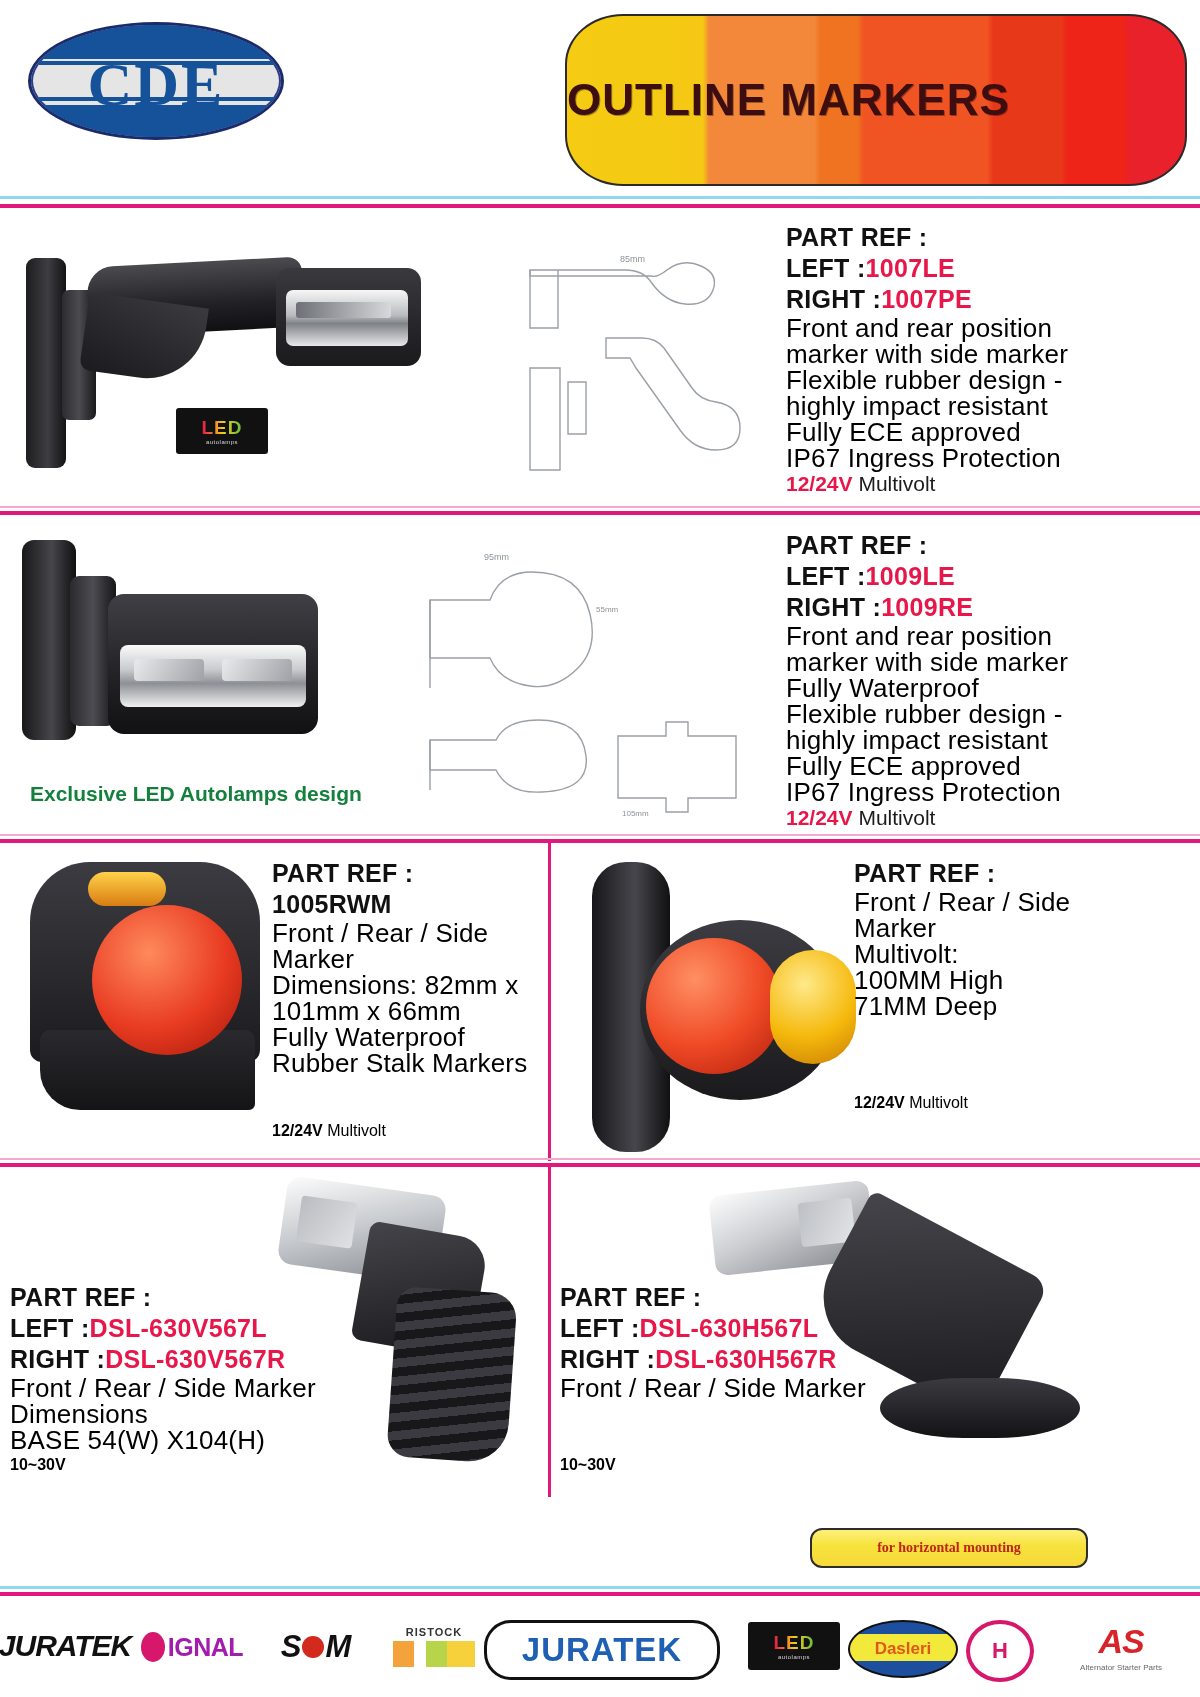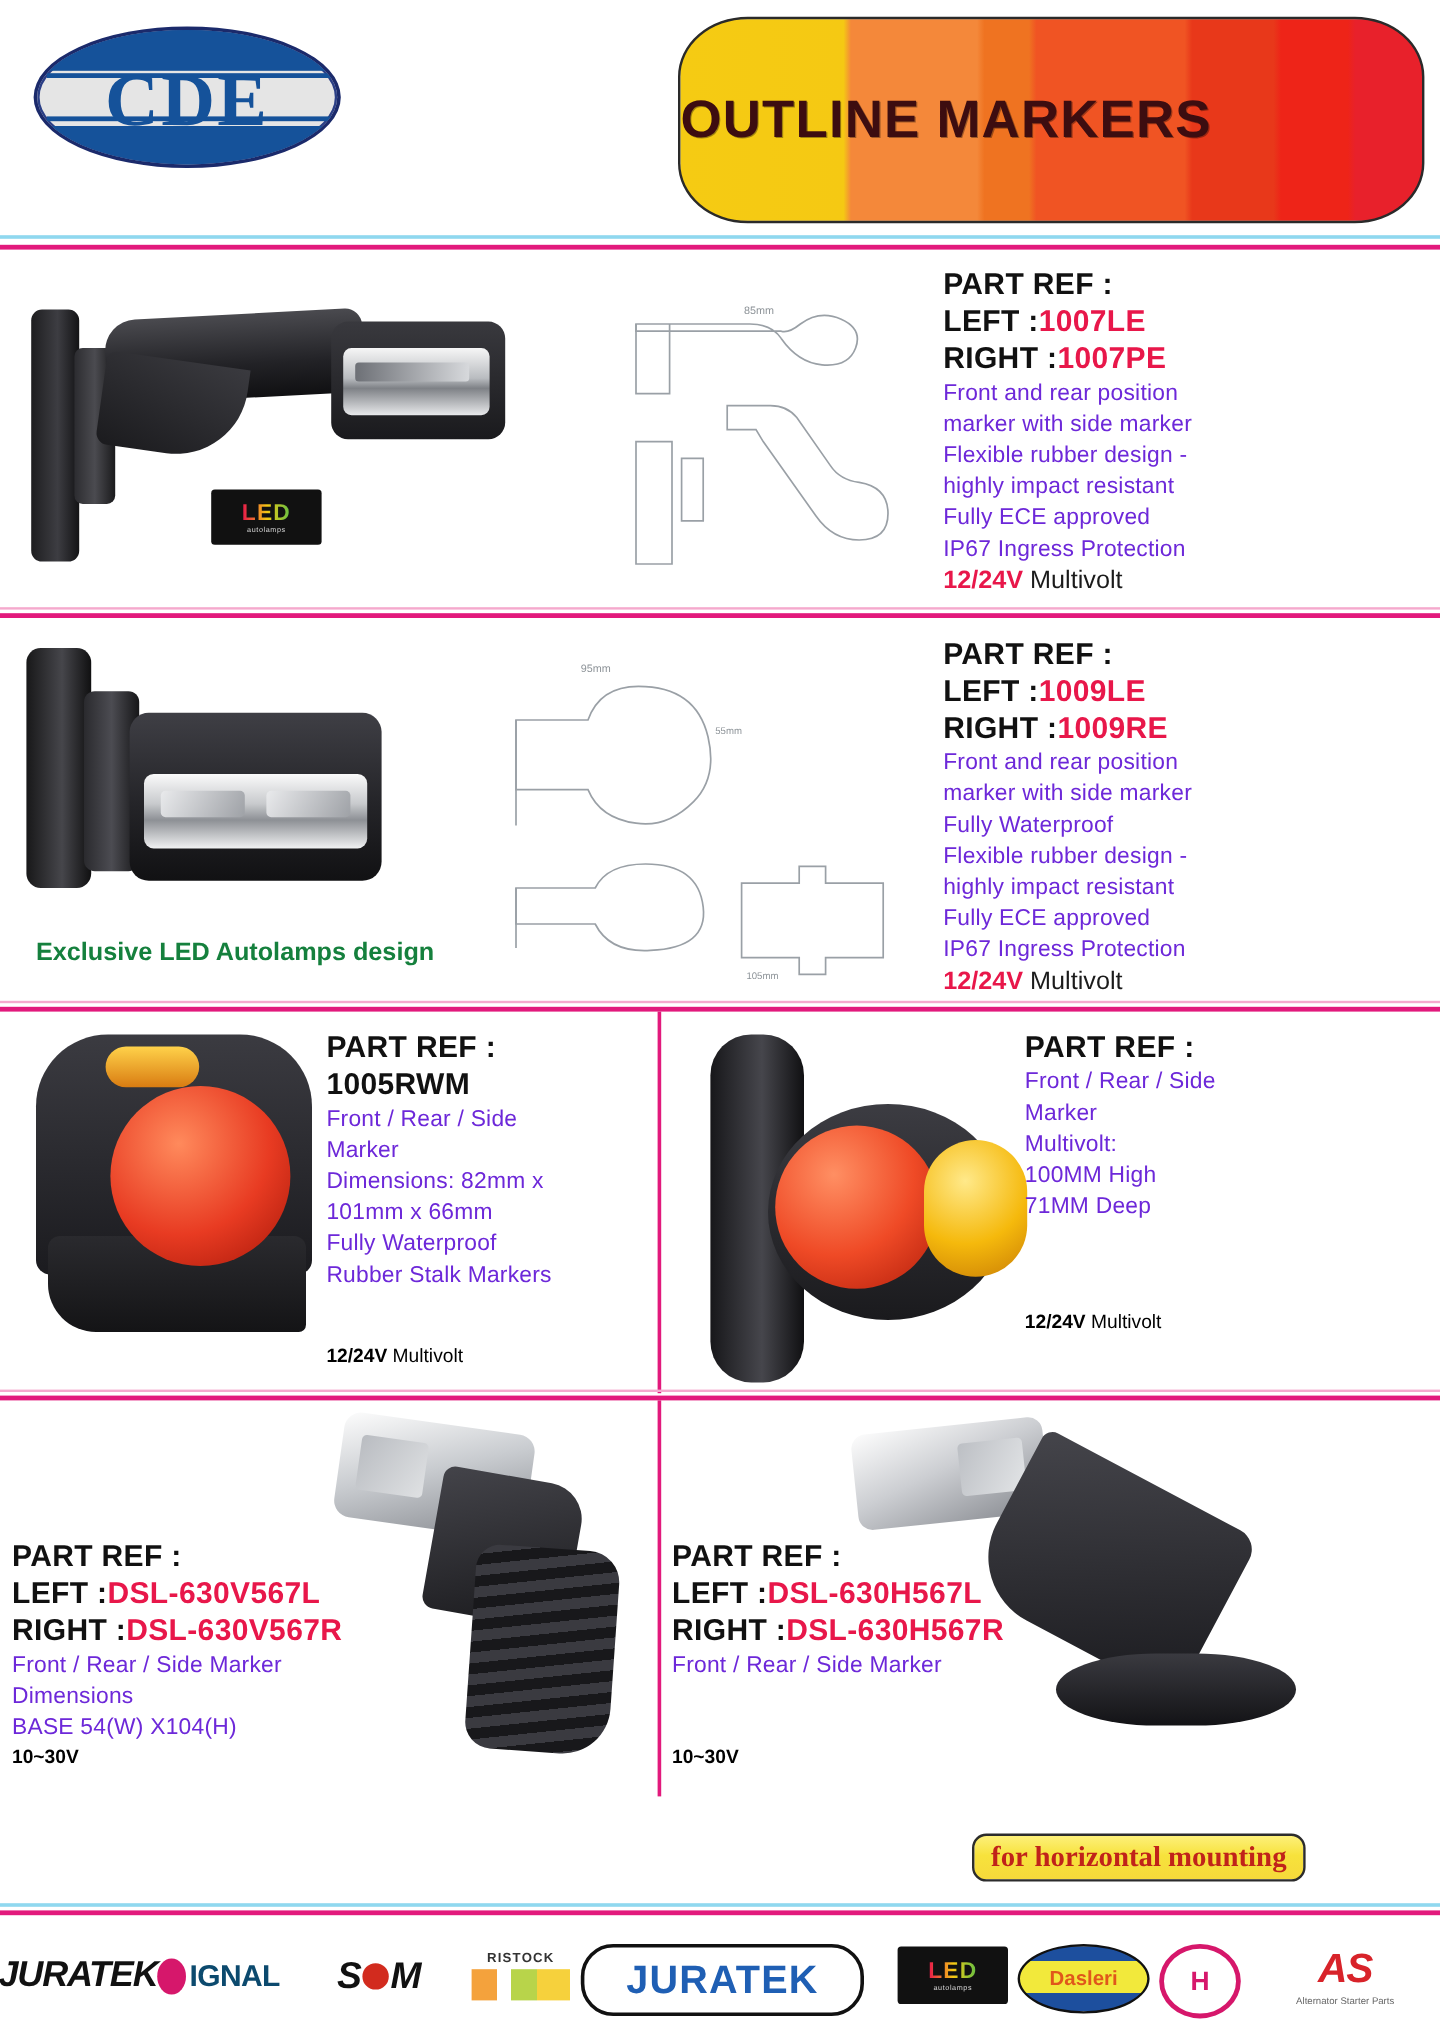--- a/index.html
+++ b/index.html
@@ -41,21 +41,21 @@
   
   .hr-cyan{position:absolute;left:0;width:1200px;height:3px;background:#8fd8ef;}
   .hr-pink{position:absolute;left:0;width:1200px;height:4px;background:#e2197c;}
   .hr-pink-thin{position:absolute;height:2px;background:#f5a9cd;}
   .vrule{position:absolute;width:3px;background:#e2197c;}
 
   
   .spec{position:absolute;}
   .spec .hd{font-size:25px;font-weight:bold;color:#111;line-height:31px;letter-spacing:.3px;}
   .spec .hd .ref{color:#e8174a;}
-  .spec .body{font-size:19px;color:#6d28d9;line-height:26px;letter-spacing:.2px;}
+  .spec .body{font-size:26px;color:#000000;line-height:26px;letter-spacing:.2px;}
   .spec .volt{font-size:21px;color:#1b1b1b;line-height:26px;}
   .spec .volt b{color:#e8174a;}
 
   
   .p1-base{position:absolute;left:26px;top:258px;width:40px;height:210px;background:linear-gradient(90deg,#1e1e20,#3d3d42 55%,#131315);border-radius:9px;}
   .p1-base2{position:absolute;left:62px;top:290px;width:34px;height:130px;background:linear-gradient(90deg,#2c2c30,#4b4b50 50%,#1a1a1c);border-radius:7px;}
   .p1-arm{position:absolute;left:88px;top:262px;width:215px;height:70px;background:linear-gradient(180deg,#4a4a4f,#222226 60%,#101012);border-radius:26px 14px 22px 34px;transform:rotate(-3deg);}
   .p1-arm2{position:absolute;left:84px;top:300px;width:120px;height:78px;background:linear-gradient(200deg,#3a3a3f,#1b1b1e);border-radius:8px 0 60px 10px;transform:rotate(8deg);}
   .p1-head{position:absolute;left:276px;top:268px;width:145px;height:98px;background:linear-gradient(180deg,#39393e,#1a1a1d);border-radius:14px;}
   .p1-lens{position:absolute;left:286px;top:290px;width:122px;height:56px;background:linear-gradient(180deg,#f6f6f6,#b9bcc0 45%,#7e8186 60%,#e8e9eb);border-radius:7px;}
@@ -99,37 +99,37 @@
   .exclusive{
     position:absolute;left:30px;top:782px;font-size:21px;font-weight:bold;color:#15803d;
   }
   .horiz-badge{
     position:absolute;left:810px;top:1528px;width:278px;height:40px;
     border:2px solid #2c2c2c;border-radius:12px;box-sizing:border-box;
     background:linear-gradient(180deg,#fdf07a,#f7e23c 45%,#f6d93a);
     display:flex;align-items:center;justify-content:center;
   }
   .horiz-badge span{
-    font-family:"Liberation Serif",serif;font-weight:bold;font-size:24px;color:#c0231a;text-align:right;
+    font-family:"Liberation Serif",serif;font-weight:bold;font-size:14px;color:#c0231a;text-align:right;
   }
 
   
   .ledlogo{position:absolute;width:92px;height:46px;background:#111;border-radius:3px;
            display:flex;flex-direction:column;align-items:center;justify-content:center;}
   .ledlogo b{font-size:19px;font-weight:bold;line-height:22px;
              background:linear-gradient(90deg,#e8174a,#f5c913,#5bbf46);
              -webkit-background-clip:text;background-clip:text;color:transparent;letter-spacing:1px;}
   .ledlogo s{font-size:6px;color:#d8d8d8;text-decoration:none;letter-spacing:.5px;}
 
   
   .footer{position:absolute;left:0;top:1600px;width:1200px;height:97px;}
   .brand{position:absolute;display:flex;align-items:center;justify-content:center;}
   .b-maxtel{left:6px;top:22px;width:118px;height:48px;font-weight:bold;font-size:30px;
             color:#111;font-style:italic;letter-spacing:-1px;}
-  .b-vignal{left:118px;top:26px;width:128px;height:42px;font-weight:bold;font-size:25px;color:#0c4a6e;letter-spacing:-.5px;align-items:center;}
+  .b-vignal{left:128px;top:26px;width:128px;height:42px;font-weight:bold;font-size:25px;color:#a21caf;letter-spacing:-.5px;align-items:center;}
   .v-dot{width:24px;height:30px;border-radius:50%;background:#d6176b;margin-right:3px;}
   .b-sim{left:246px;top:24px;width:140px;height:46px;font-weight:bold;font-size:31px;color:#111;font-style:italic;}
   .s-dot{width:22px;height:22px;border-radius:50%;background:#d22b1e;margin:0 1px;}
   .b-ristock{left:388px;top:20px;width:92px;height:52px;flex-direction:column;}
   .b-ristock em{font-size:11px;font-style:normal;color:#333;letter-spacing:1px;font-weight:bold;}
   .b-ristock i{display:block;width:82px;height:26px;margin-top:3px;
     background:linear-gradient(90deg,#f4a23c 0 26%,#ffffff 26% 40%,#b8d44a 40% 66%,#f6d13c 66% 100%);}
   .b-juratek{left:484px;top:20px;width:230px;height:54px;border:3px solid #111;border-radius:27px;
              background:#fff;font-weight:bold;font-size:33px;color:#1f5fb4;letter-spacing:1px;}
   .b-led{left:748px;top:22px;width:92px;height:48px;}

